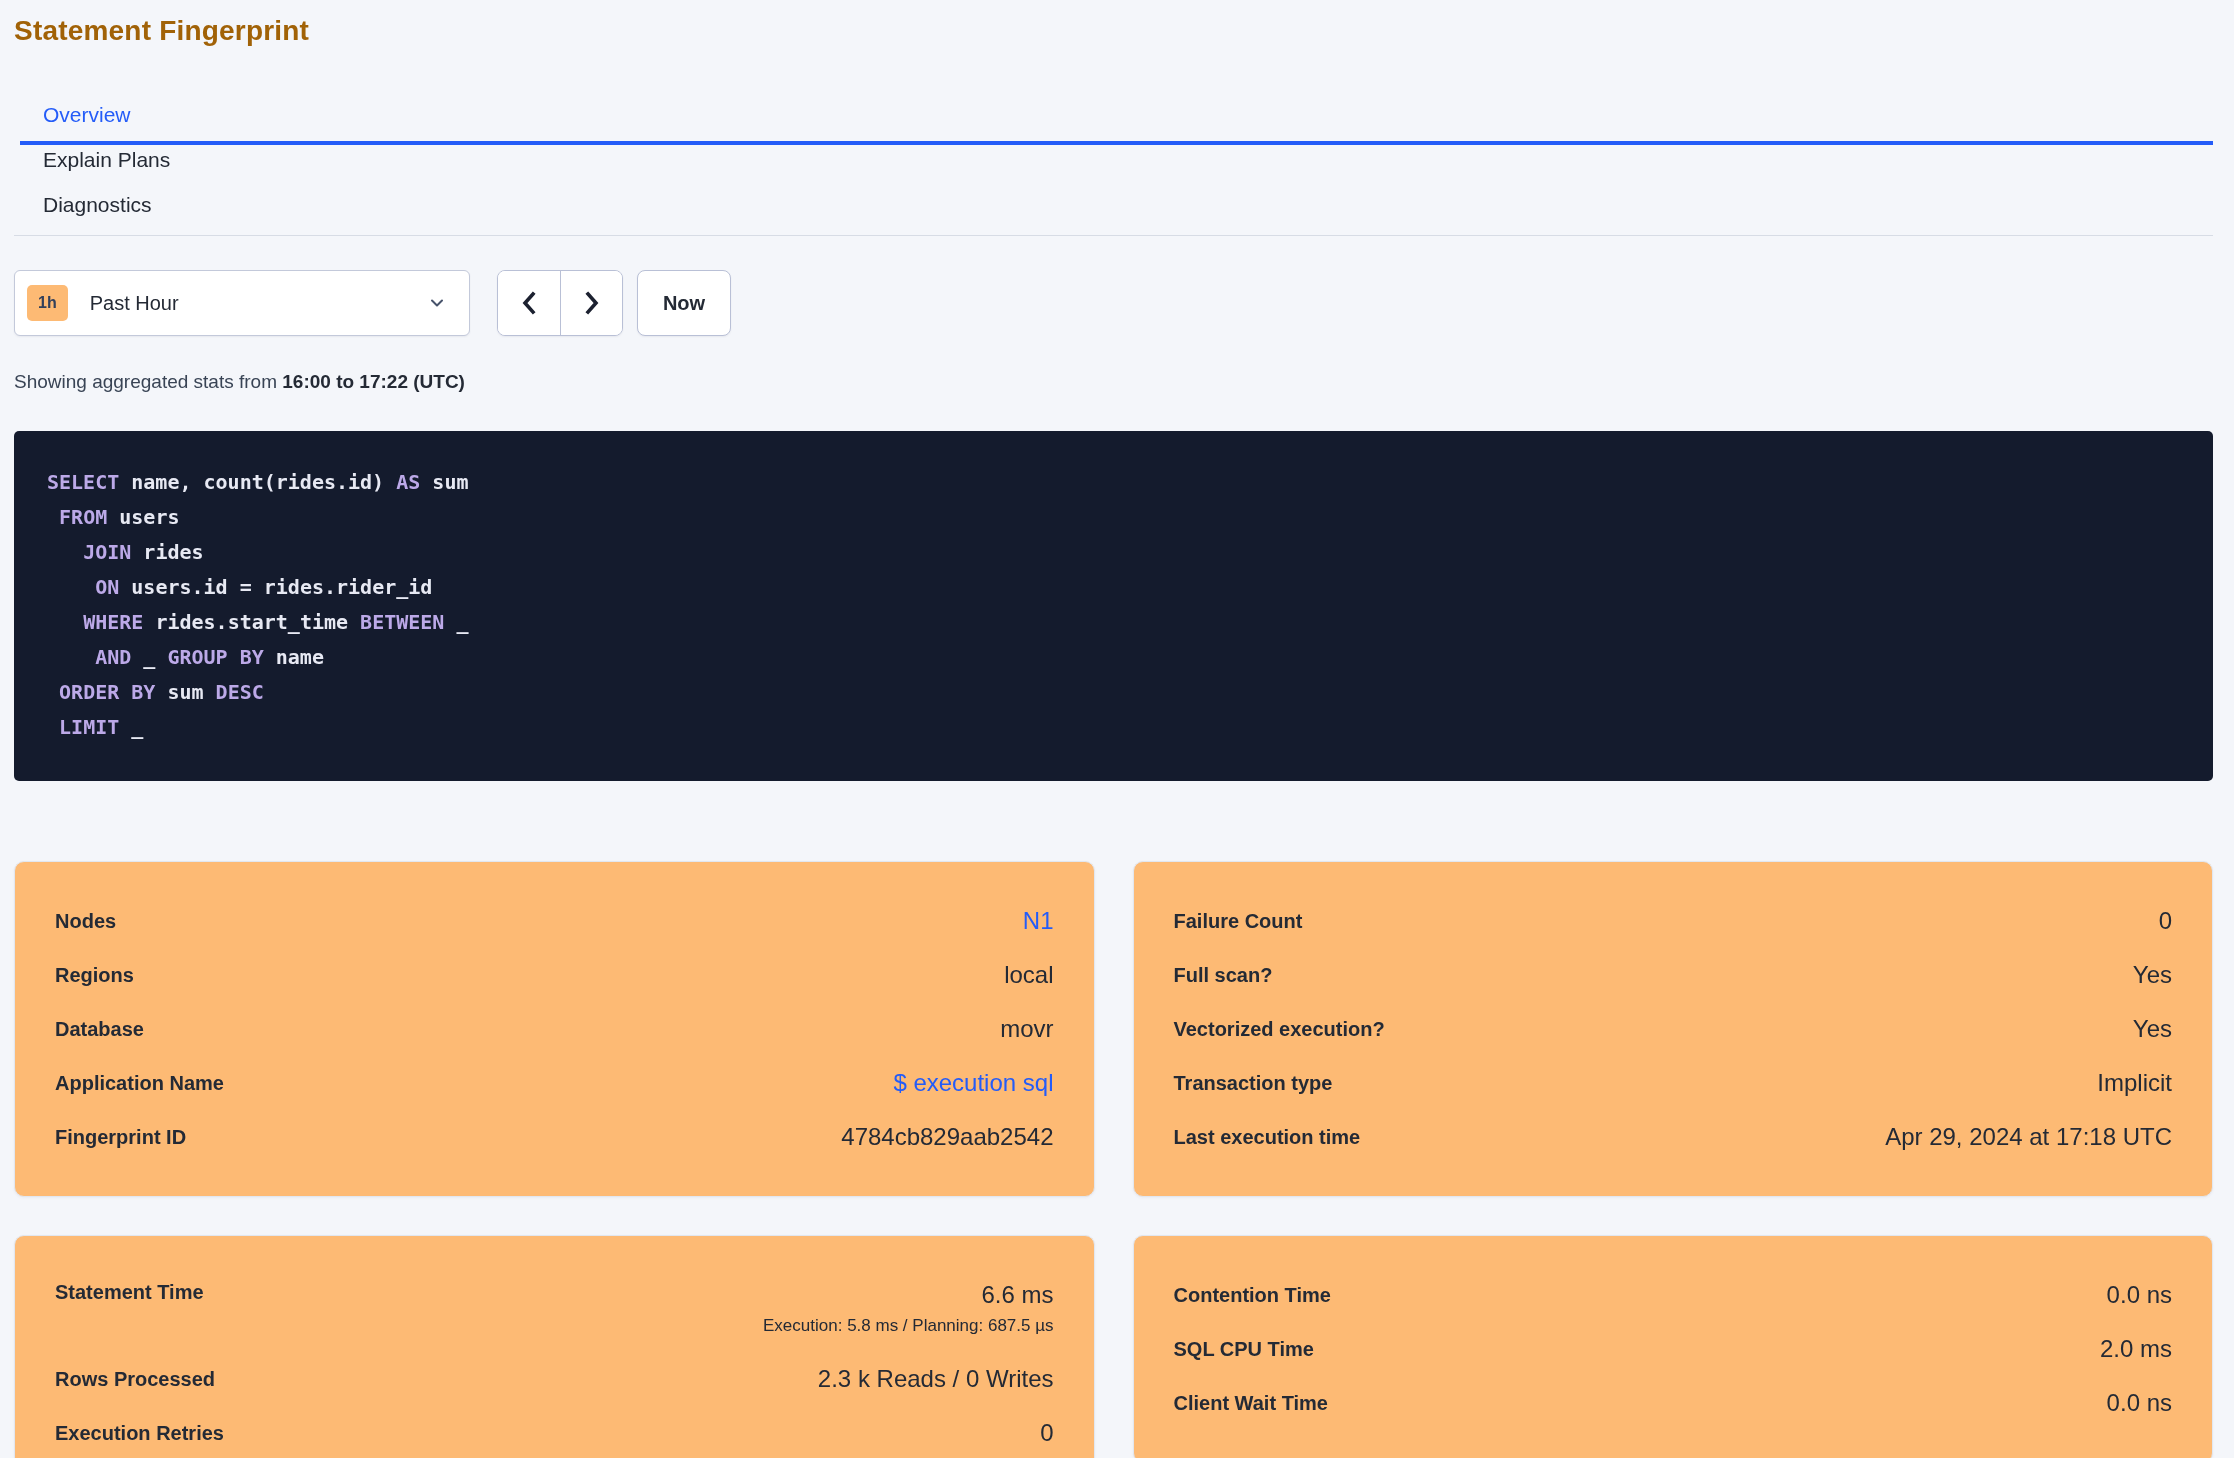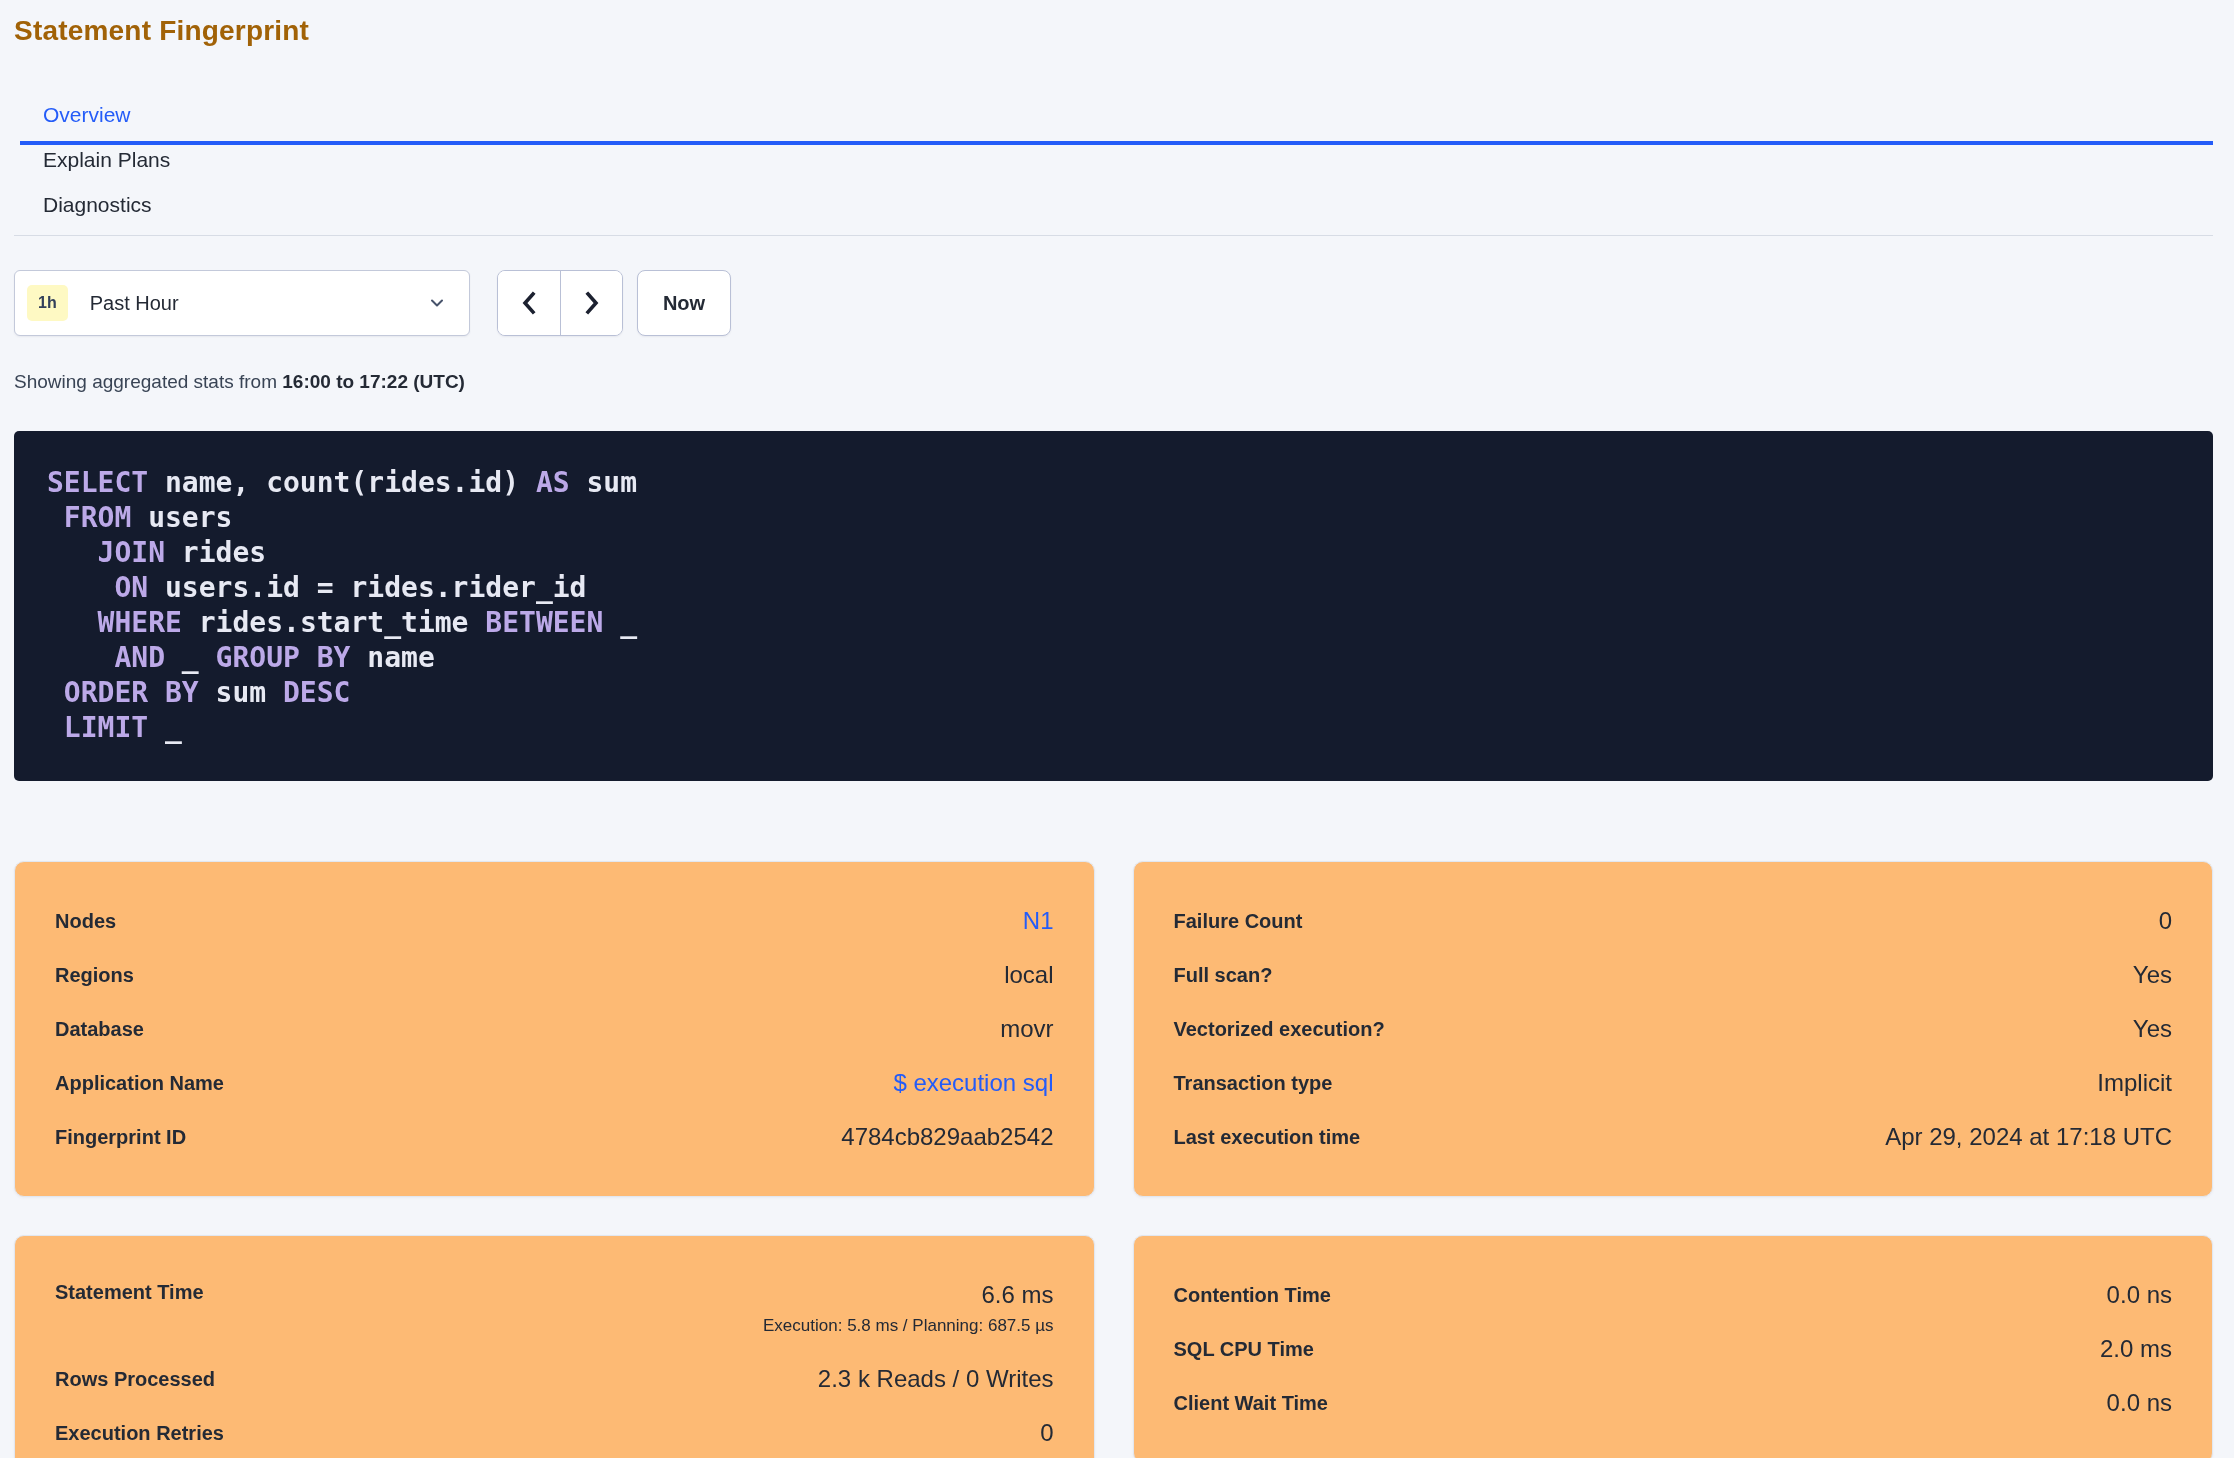--- a/index.html
+++ b/index.html
@@ -51,21 +51,21 @@
     background:#fff;
     border:1px solid #c3c9da;
     border-radius:6px;
     display:flex;
     align-items:center;
     padding:0 22px 0 12px;
     box-shadow:0 1px 2px rgba(50,60,90,.07);
     cursor:pointer;
   }
   .range-badge {
-    background:#fef9c3;
+    background:#fdba74;
     color:#33405a;
     font-weight:700;
     font-size:16px;
     border-radius:5px;
     padding:9px 11px;
   }
   .range-label { font-size:20px; margin-left:22px; color:#242a35; }
   .range-caret { margin-left:auto; display:flex; align-items:center; }
   .arrow-group {
     display:flex;
@@ -102,21 +102,21 @@
   
   .sql-box {
     margin-top:36px;
     background:#141b2d;
     border-radius:5px;
     padding:34px 33px 36px 33px;
   }
   .sql-line {
     font-family:"DejaVu Sans Mono", monospace;
     font-weight:700;
-    font-size:28px;
+    font-size:20px;
     line-height:35px;
     color:#e7e9f3;
     white-space:pre;
   }
   .sql-line .kw { color:#bca9e8; }
 
   
   .cards {
     display:grid;
     grid-template-columns:1fr 1fr;

